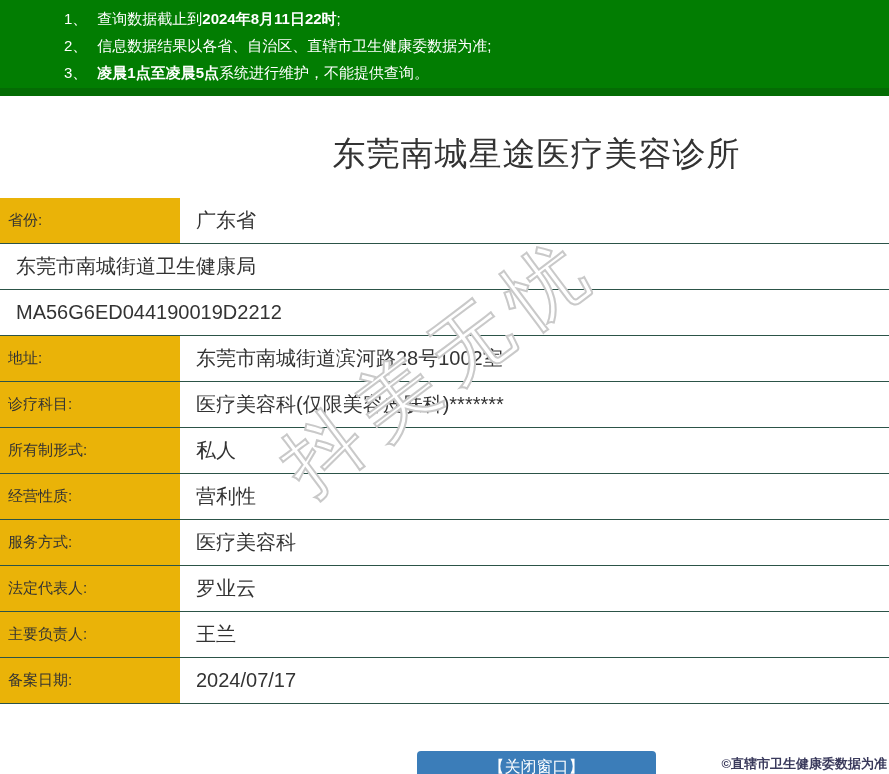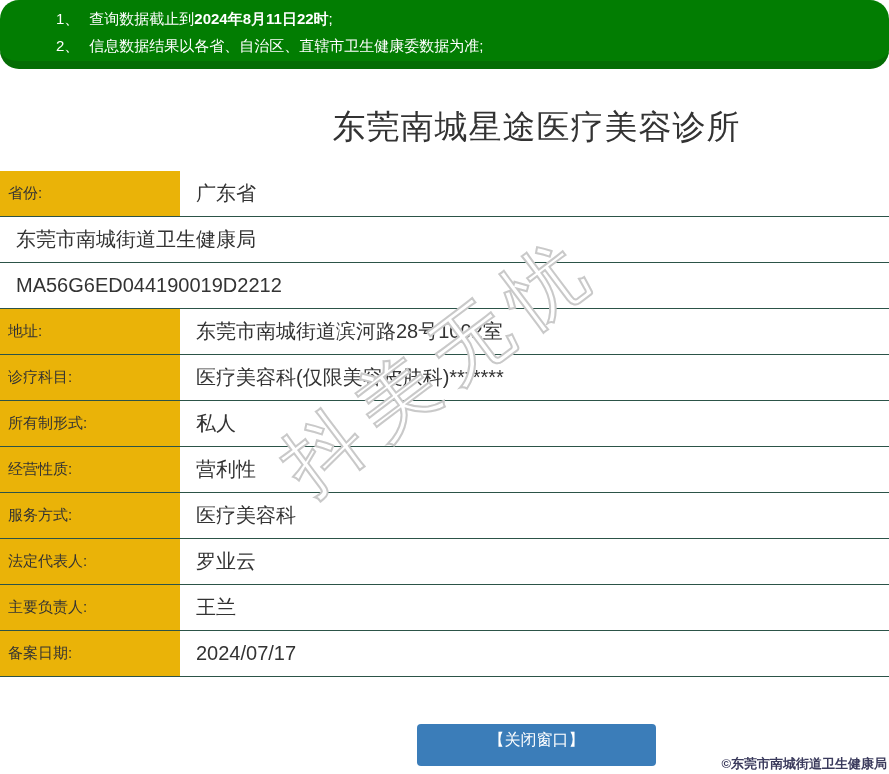--- a/index.html
+++ b/index.html
@@ -7,23 +7,22 @@
     width:889px;height:774px;overflow:hidden;position:relative;
     background:#fff;
     font-family:"Liberation Sans","DejaVu Sans",sans-serif;
     color:#333;
   }
   
   .notice-bar{
     width:100%;
     background:#027d02;
     border-bottom:8px solid #046c04;
-    padding:5px 0 2px 0;
+    padding:5px 0 2px 8px;
     box-sizing:border-box;
-    border-radius:19px;
   }
   .notice-line{
     color:#fff;
     font-size:15px;
     line-height:27px;
     padding-left:56px;
     white-space:nowrap;
   }
   .notice-line .num{margin-right:10px;}
   .notice-line b{font-weight:bold;}
@@ -103,20 +102,23 @@
 </head>
 <body>
 
 <div class="notice-bar">
   <div class="notice-line">
     <span class="num">1、</span><span>查询数据截止到</span><b>2024年8月11日22时</b><span>;</span>
   </div>
   <div class="notice-line">
     <span class="num">2、</span><span>信息数据结果以各省、自治区、直辖市卫生健康委数据为准;</span><b></b><span></span>
   </div>
+  <div class="notice-line">
+    <span class="num">3、</span><span></span><b>凌晨1点至凌晨5点</b><span>系统进行维护，不能提供查询。</span>
+  </div>
 </div>
 
 <div class="content">
   <div class="page-title">东莞南城星途医疗美容诊所</div>
 
   <div class="info-table">
     <div class="info-row">
       <div class="info-label">省份:</div>
       <div class="info-value">广东省</div>
     </div>
@@ -170,13 +172,13 @@
     </div>
   </div>
 
   <div class="btn-wrap">
     <button class="close-btn">【关闭窗口】</button>
   </div>
 </div>
 
 <div class="watermark">抖美无忧</div>
 
-<div class="credit">©东莞市南城街道卫生健康局</div>
+<div class="credit">©直辖市卫生健康委数据为准</div>
 
 </body></html>

